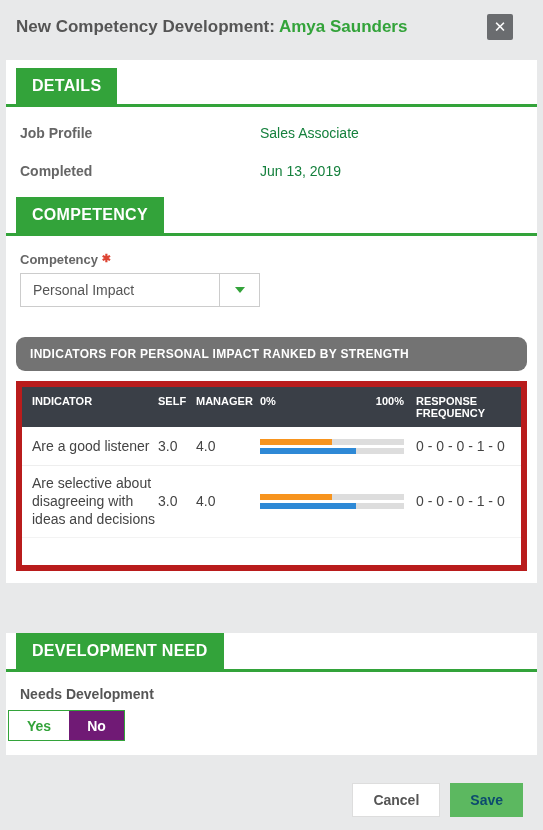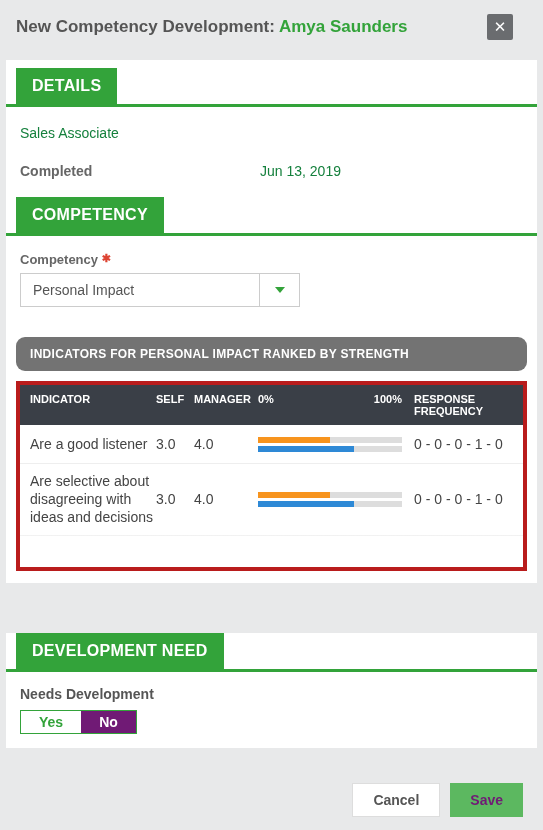--- a/index.html
+++ b/index.html
@@ -55,21 +55,21 @@
   .info-label { width: 240px; font-weight: 600; color: #666; }
   .info-value { color: #15803d; }
   .tab-bar2 { border-bottom: 3px solid #33a33a; padding-left: 10px; }
   .field-row {
     padding: 16px 14px 8px 14px;
   }
   .field-label { font-size: 13px; font-weight: 600; color: #666; margin-bottom: 6px; }
   .req-star { color: #d43; font-size: 11px; position: relative; top: -2px; }
   .dropdown {
     display: flex;
-    width: 280px;
+    width: 240px;
     height: 34px;
     border: 1px solid #ccc;
     font-size: 14px;
     color: #555;
     align-items: stretch;
     background: #fff;
   }
   .dropdown-text {
     flex: 1;
     display: flex;
@@ -92,21 +92,21 @@
     color: #fff;
     font-size: 12px;
     font-weight: 600;
     padding: 10px 14px;
     margin: 22px 10px 0 10px;
     letter-spacing: 0.3px;
     border-radius: 9px;
   }
   .table-wrap {
     margin: 10px 10px 0 10px;
-    border: 4px solid #b91c1c;
+    border: 6px solid #b91c1c;
     height: 190px;
     overflow: hidden;
     position: relative;
   }
   .table-head {
     display: flex;
     background: #3a3f47;
     color: #fff;
     font-size: 11px;
     font-weight: 600;
@@ -144,24 +144,24 @@
     background: #fff;
     margin: 50px 6px 0 6px;
     padding-bottom: 14px;
   }
   .needs-label {
     padding: 14px 14px 8px 14px;
     font-size: 14px; font-weight: 600; color: #555;
   }
   .toggle-group {
     display: flex;
-    margin-left: 14px;
+    margin-left: 2px;
     border: 1px solid #33a33a;
     width: fit-content;
-    height: 24px;
+    height: 31px;
   }
   .toggle-btn {
     padding: 0 18px;
     display: flex; align-items: center; justify-content: center;
     font-size: 14px; font-weight: 600;
     cursor: pointer;
   }
   .toggle-yes { background: #fff; color: #33a33a; }
   .toggle-no { background: #701a75; color: #fff; }
   .footer {
@@ -179,39 +179,40 @@
   .btn {
     height: 34px;
     padding: 0 20px;
     font-size: 14px;
     font-weight: 600;
     display: flex; align-items: center; justify-content: center;
     cursor: pointer;
     border: none;
   }
   .btn-cancel { background: #fff; color: #555; border: 1px solid #ddd;}
-  .btn-save { background: #5cb860; color: #701a75; }
+  .btn-save { background: #5cb860; color: #0c4a6e; }
 </style>
 </head>
 <body>
 
 <div class="topbar">
   <div class="title-row">
     <span>New Competency Development: </span><span class="title-name">Amya Saunders</span>
   </div>
   <div class="close-btn">
     <span>✕</span>
   </div>
 </div>
 
 <div class="content">
   <div class="tab-bar">
     <div class="tab">DETAILS</div>
   </div>
   <div class="info-row">
+    <div class="info-label">Job Profile</div>
     <div class="info-value">Sales Associate</div>
   </div>
   <div class="info-row" style="padding-top:4px;">
     <div class="info-label">Completed</div>
     <div class="info-value">Jun 13, 2019</div>
   </div>
 
   <div class="tab-bar2">
     <div class="tab">COMPETENCY</div>
   </div>

